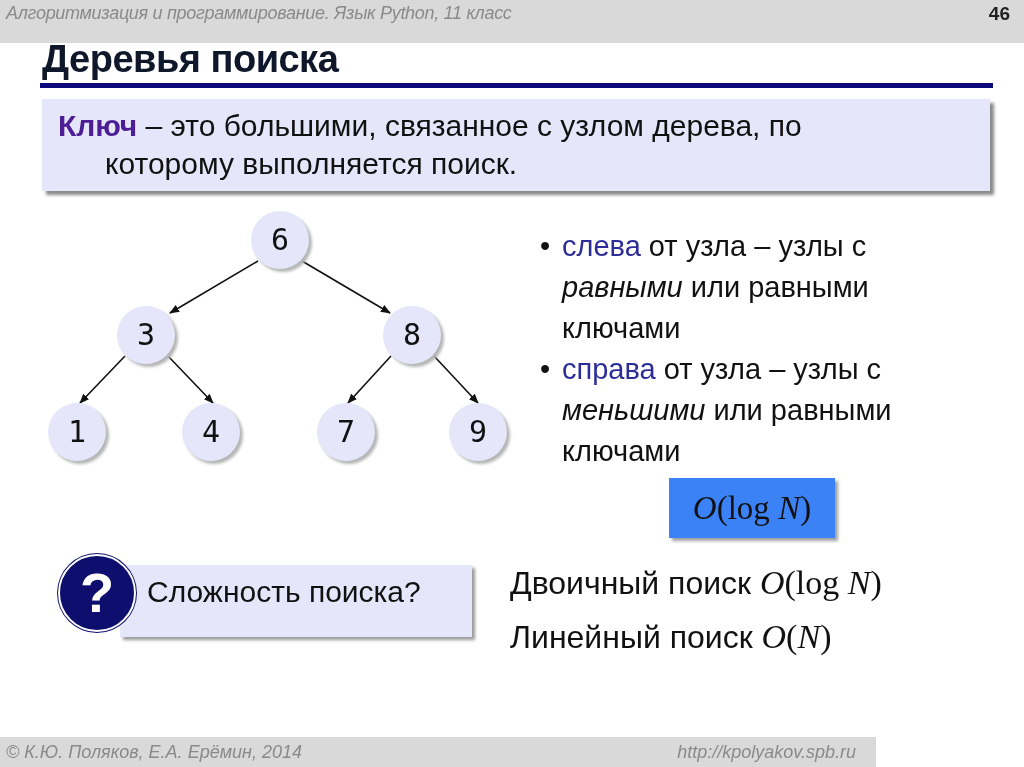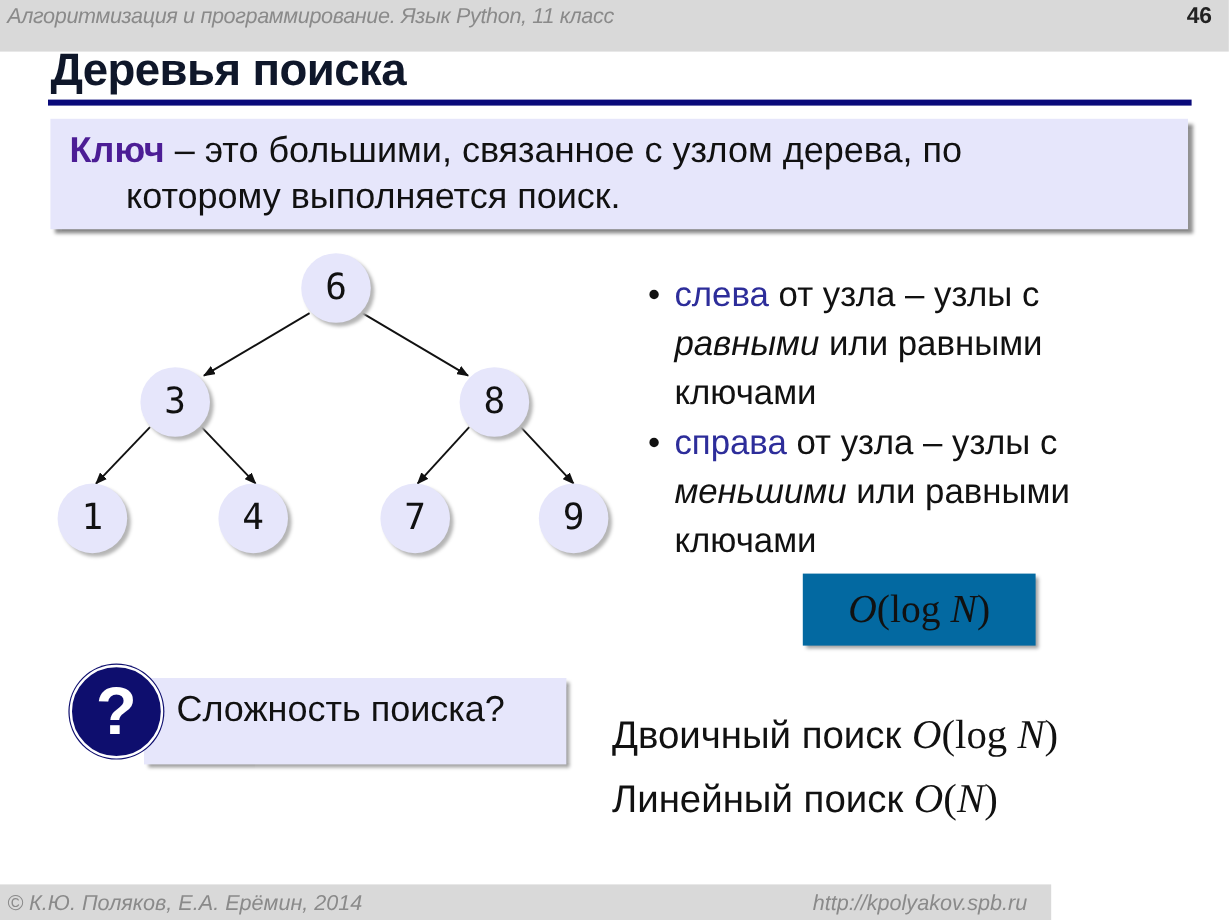--- a/index.html
+++ b/index.html
@@ -13,26 +13,26 @@
   .defbox .line1 { position:absolute; left:16px; top:10px; font-size:30px; color:#111; }
   .defbox .line2 { position:absolute; left:63px; top:48px; font-size:30px; color:#111; }
   .defbox .key { color:#4c1d95; font-weight:bold; }
   .tree { position:absolute; left:0; top:0; width:1024px; height:767px; }
   .node { position:absolute; width:58px; height:58px; border-radius:50%; background:#e6e6fb; box-shadow:3px 3px 3px #b5b5b5; text-align:center; line-height:58px; font-family:"DejaVu Sans Mono", monospace; font-size:30px; color:#111; }
   .bullets { position:absolute; left:540px; top:226px; width:440px; font-size:29px; color:#111; line-height:41px; }
   .bullets .b { position:relative; padding-left:22px; }
   .bullets .b .dot { position:absolute; left:0; top:0; }
   .bullets .hl { color:#2d2d9a; }
   .bullets i { font-style:italic; }
-  .ologbox { position:absolute; left:669px; top:478px; width:194px; height:60px; background:#0369a1; box-shadow:3px 3px 3px #a0a0a0; font-family:"Liberation Serif", serif; font-size:33px; text-align:center; line-height:60px; color:#111; }
+  .ologbox { position:absolute; left:669px; top:478px; width:166px; height:60px; background:#3b82f6; box-shadow:3px 3px 3px #a0a0a0; font-family:"Liberation Serif", serif; font-size:33px; text-align:center; line-height:60px; color:#111; }
   .ologbox i { font-style:italic; }
   .qicon { position:absolute; left:58px; top:554px; width:74px; height:74px; border-radius:50%; background:#0e0e6e; border:2px solid #ffffff; box-shadow:0 0 0 1px #0e0e6e; z-index:2; text-align:center; line-height:74px; font-size:56px; font-weight:bold; color:#ffffff; }
   .qbox { position:absolute; left:120px; top:565px; width:352px; height:72px; background:#e6e6fb; box-shadow:3px 3px 3px #9a9a9a; z-index:1; }
   .qbox span { position:absolute; left:27px; top:10px; font-size:30px; color:#111; }
-  .cmp { position:absolute; left:510px; font-size:32px; color:#111;margin-top:30px; }
+  .cmp { position:absolute; left:510px; font-size:32px; color:#111; }
   .cmp .math { font-family:"Liberation Serif", serif; font-size:34px; }
   .cmp .math i { font-style:italic; }
   .footer { position:absolute; left:0; top:737px; width:876px; height:30px; background:#d9d9d9; }
   .footer .authors { position:absolute; left:6px; top:5px; font-size:18px; font-style:italic; color:#8a8a8a; }
   .footer .url { position:absolute; right:20px; top:5px; font-size:18px; font-style:italic; color:#8a8a8a; }
 </style>
 </head>
 <body>
 
 <div class="topbar">

